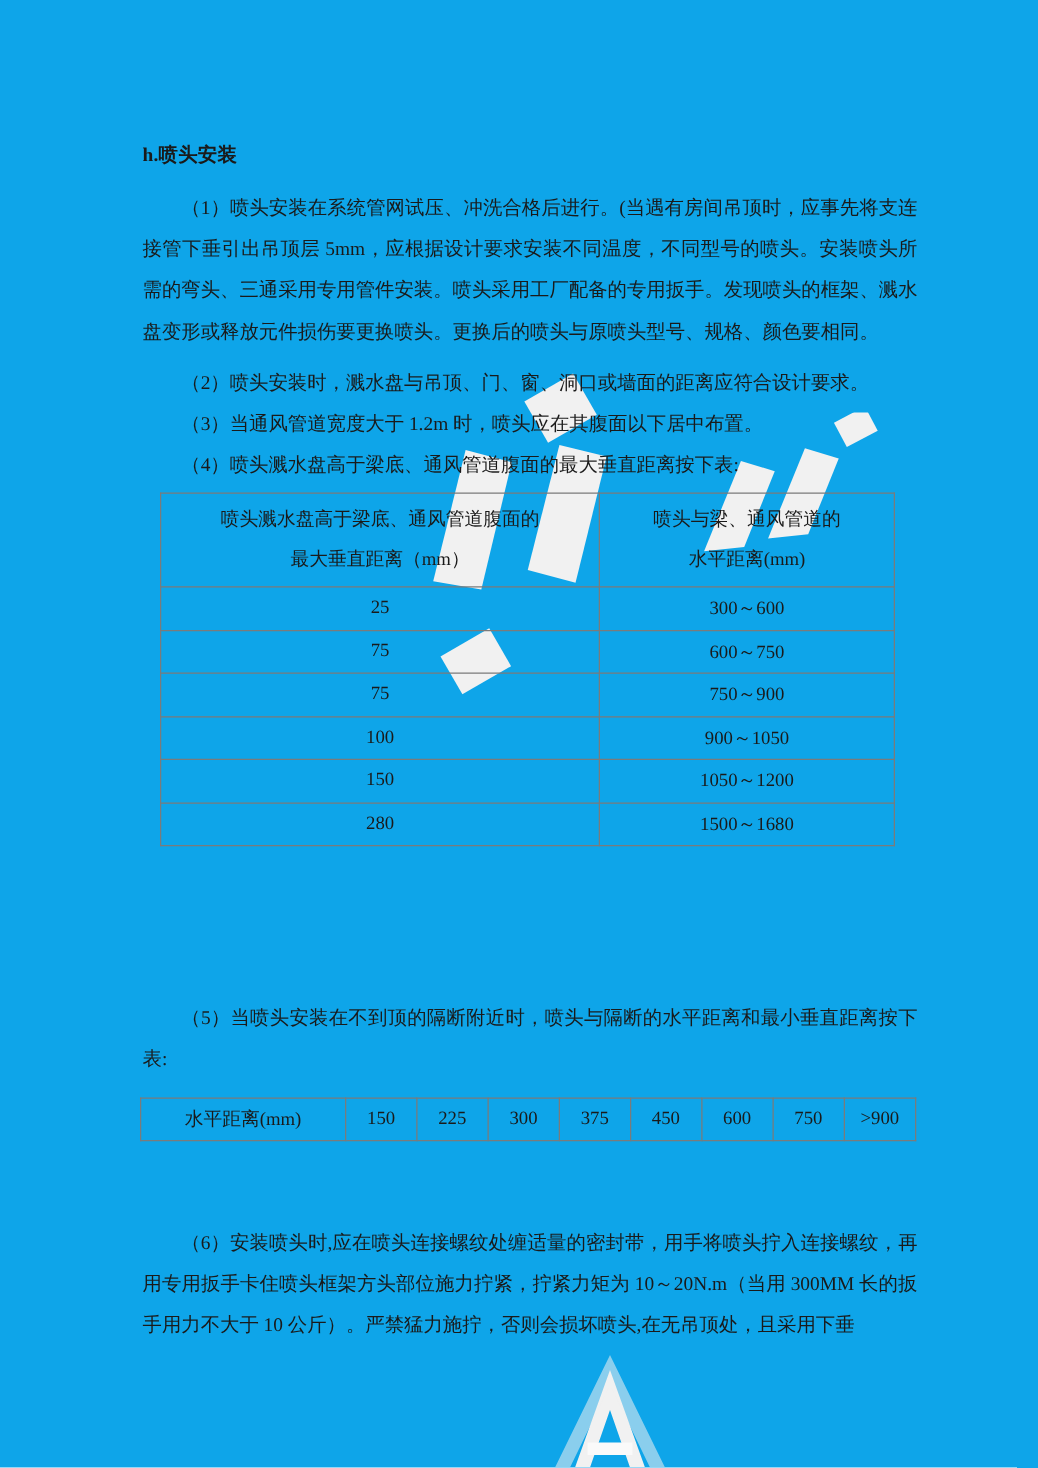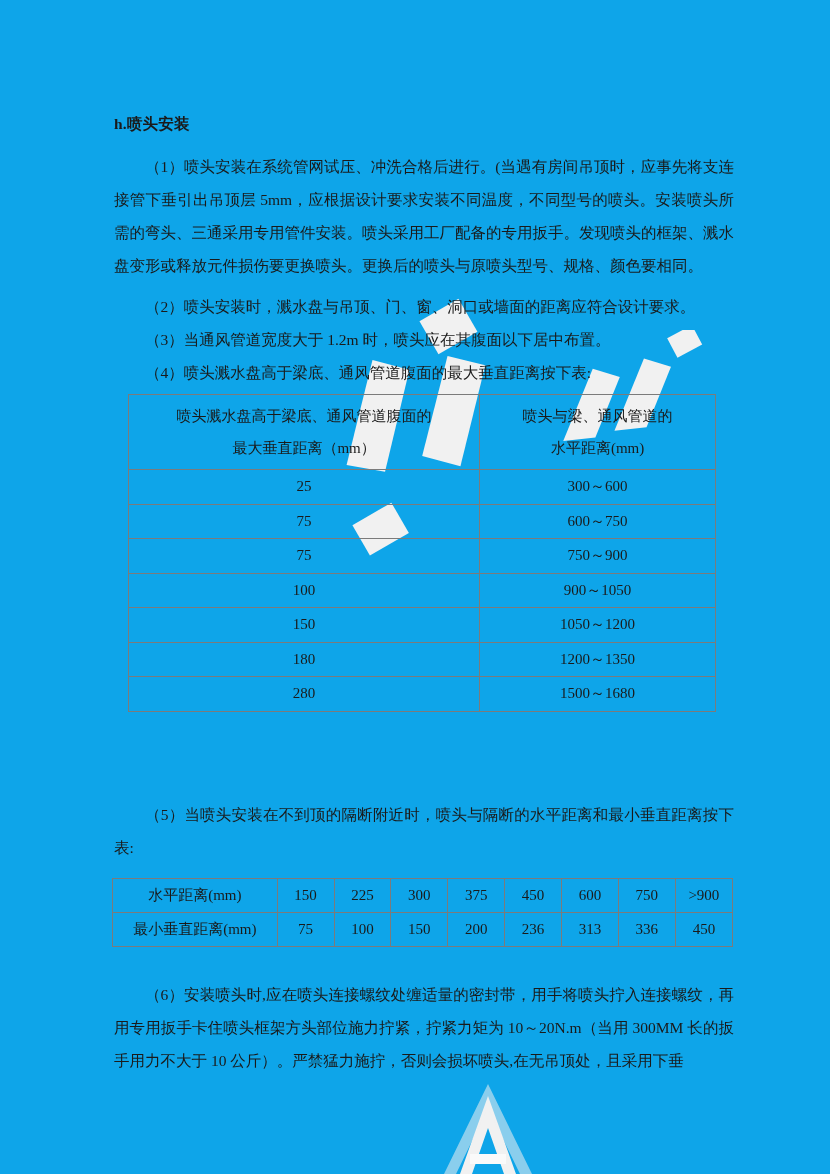--- a/index.html
+++ b/index.html
@@ -201,24 +201,20 @@
           </tr>
           <tr>
             <td>100</td>
             <td>900～1050</td>
           </tr>
           <tr>
             <td>150</td>
             <td>1050～1200</td>
           </tr>
           <tr>
-            <td>180</td>
-            <td>1200～1350</td>
-          </tr>
-          <tr>
             <td>280</td>
             <td>1500～1680</td>
           </tr>
         </tbody>
       </table>
     </div>
 
     <p class="para p5">（5）当喷头安装在不到顶的隔断附近时，喷头与隔断的水平距离和最小垂直距离按下表:</p>
 
     <div class="table-wrap2">
@@ -228,31 +224,20 @@
             <td class="rowhead">水平距离(mm)</td>
             <td class="val">150</td>
             <td class="val">225</td>
             <td class="val">300</td>
             <td class="val">375</td>
             <td class="val">450</td>
             <td class="val">600</td>
             <td class="val">750</td>
             <td class="val">&gt;900</td>
           </tr>
-          <tr>
-            <td class="rowhead">最小垂直距离(mm)</td>
-            <td class="val">75</td>
-            <td class="val">100</td>
-            <td class="val">150</td>
-            <td class="val">200</td>
-            <td class="val">236</td>
-            <td class="val">313</td>
-            <td class="val">336</td>
-            <td class="val">450</td>
-          </tr>
         </tbody>
       </table>
     </div>
 
     <p class="para p6">（6）安装喷头时,应在喷头连接螺纹处缠适量的密封带，用手将喷头拧入连接螺纹，再用专用扳手卡住喷头框架方头部位施力拧紧，拧紧力矩为 10～20N.m（当用 300MM 长的扳手用力不大于 10 公斤）。严禁猛力施拧，否则会损坏喷头,在无吊顶处，且采用下垂</p>
 
   </div>
 </div>
 
 </body></html>

